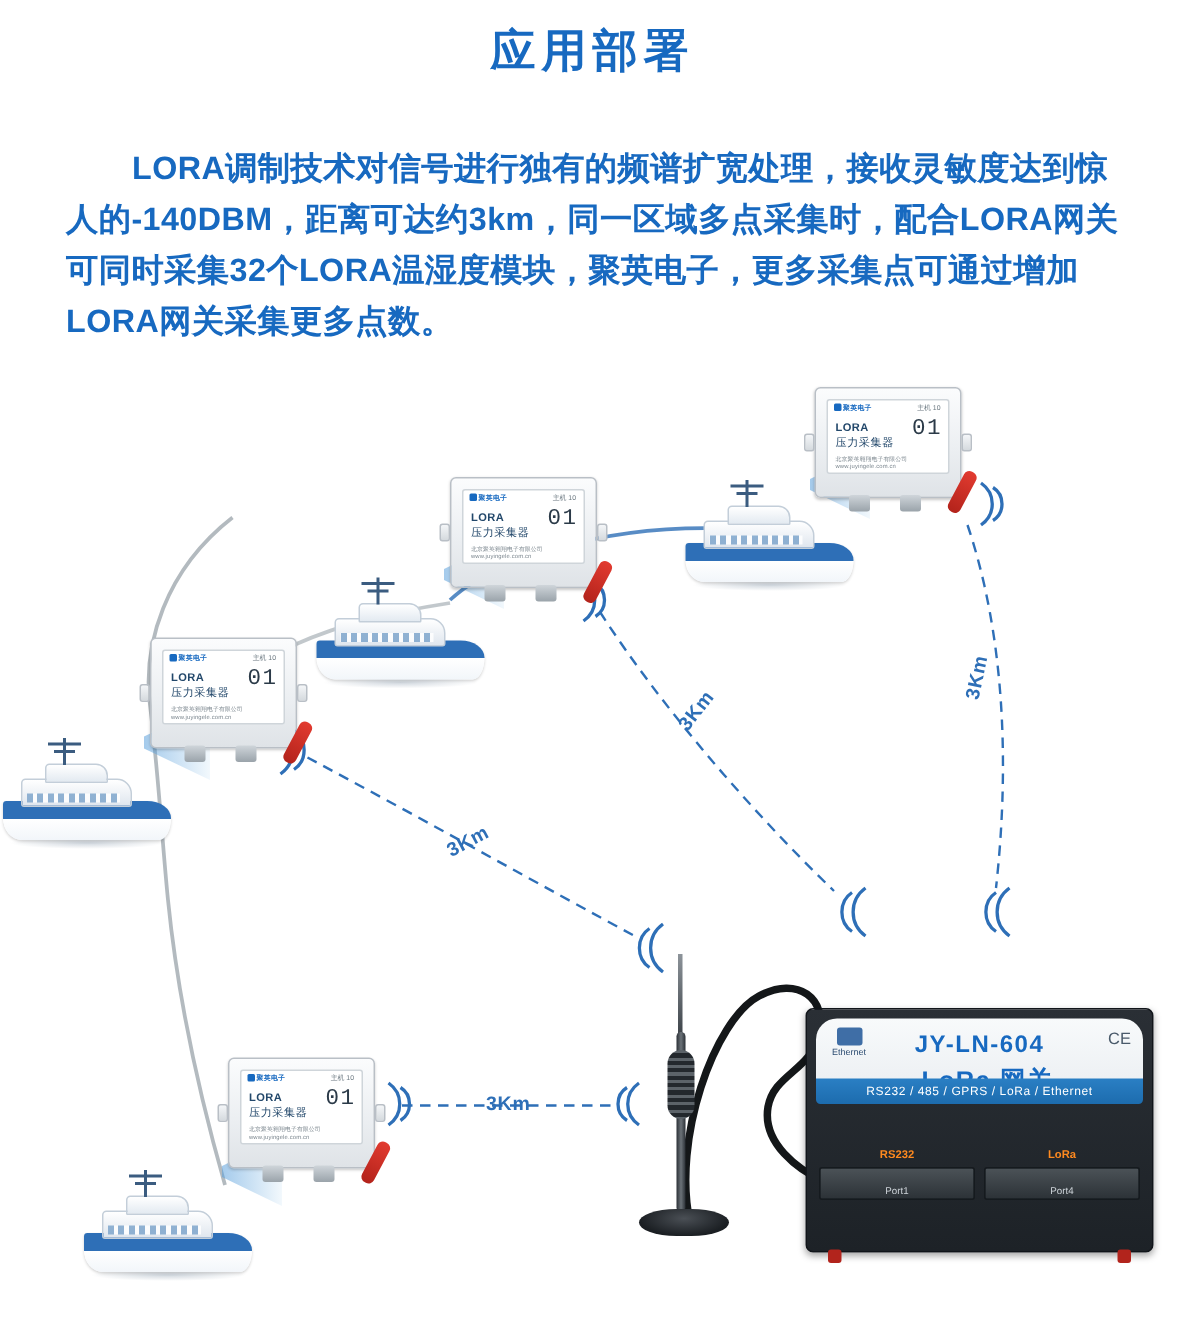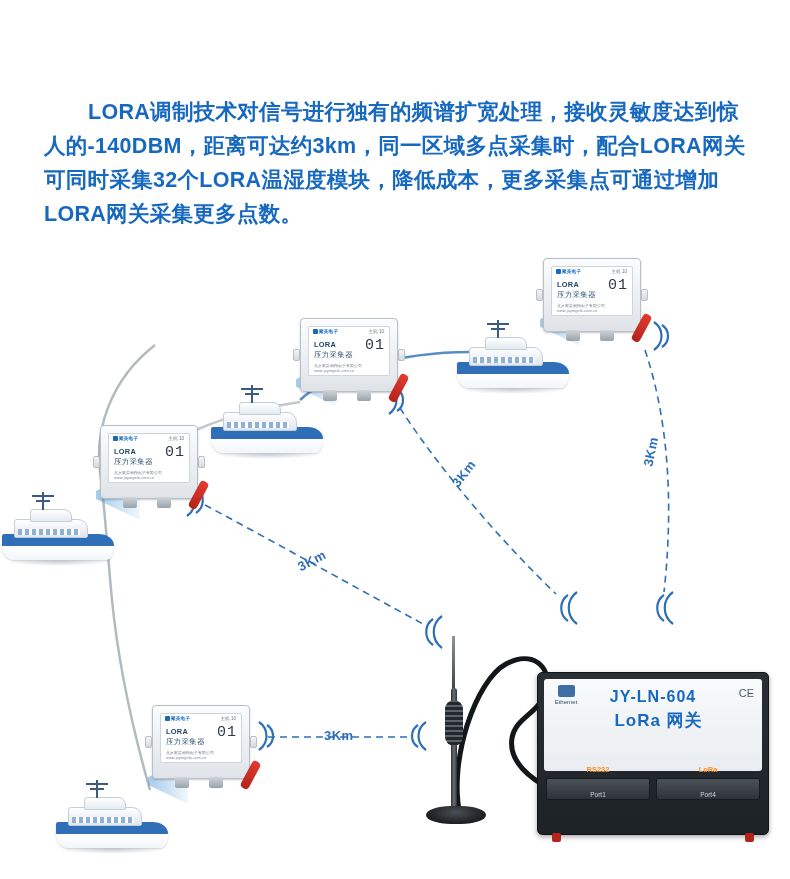--- a/index.html
+++ b/index.html
@@ -164,23 +164,23 @@
 
   
   .gw {
     position:absolute; left:537px; top:672px; width:232px; height:163px;
     background:linear-gradient(180deg,#2a2f35 0%,#1d2227 100%);
     border:1px solid #11151a;
     border-radius:5px;
     box-shadow:0 2px 5px rgba(0,0,0,.35);
   }
   .gw .face {
-    position:absolute; left:6px; top:6px; right:6px; height:92px;
+    position:absolute; left:6px; top:6px; right:6px; height:57px;
     background:linear-gradient(180deg,#f8fafb,#e9edf1);
-    border-radius:3px;
+    border-radius:14px;
   }
   .gw .eth {
     position:absolute; left:7px; top:6px; width:30px; text-align:center;
     font-size:6px; color:#2f4f73; line-height:8px;
   }
   .gw .ethbox {
     width:17px;height:12px;margin:0 auto 1px auto;
     background:#3f6ea6; border-radius:2px;
   }
   .gw .model {
@@ -243,21 +243,22 @@
     position:absolute; left:452px; top:636px; width:3px; height:56px;
     background:linear-gradient(180deg,#8d949a,#3a4046);
   }
   .cableSvg { position:absolute; left:420px; top:620px; }
 </style>
 </head>
 <body>
 
 <div id="stage">
 
-  <div class="intro">LORA调制技术对信号进行独有的频谱扩宽处理，接收灵敏度达到惊人的-140DBM，距离可达约3km，同一区域多点采集时，配合LORA网关可同时采集32个LORA温湿度模块，降低成本，更多采集点可通过增加LORA网关采集更多点数。</div>
+  <div class="title">应用部署</div>
+  <div class="intro">LORA调制技术对信号进行独有的频谱扩宽处理，接收灵敏度达到惊人的-140DBM，距离可达约3km，同一区域多点采集时，配合LORA网关可同时采集32个LORA温湿度模块，聚英电子，更多采集点可通过增加LORA网关采集更多点数。</div>
 
   <svg class="links">
 
     <path d="M155,345 C110,380 95,430 100,470 C106,520 108,560 112,600 C118,660 130,720 150,790" fill="none" stroke="#9aa3aa" stroke-width="2.5" opacity=".75"></path>
     <path d="M300,400 C330,372 400,352 470,352" fill="none" stroke="#2e6fb7" stroke-width="2.5" opacity=".8"></path>
     <path d="M196,430 C230,415 262,408 300,402" fill="none" stroke="#9aa3aa" stroke-width="2.5" opacity=".6"></path>
 
     <path d="M645,350 C672,430 672,520 664,592" fill="none" stroke="#2e6fb7" stroke-width="1.6" stroke-dasharray="7 5"></path>
 
     <path d="M400,408 C440,470 500,540 556,594" fill="none" stroke="#2e6fb7" stroke-width="1.6" stroke-dasharray="7 5"></path>
@@ -444,20 +445,21 @@
 
   <div class="gw">
     <div class="face">
       <div class="eth">
         <div class="ethbox"></div>
         <div>Ethernet</div>
       </div>
       <div class="model">JY-LN-604</div>
       <div class="prod">LoRa 网关</div>
       <div class="ce">CE</div>
+      <div class="bluebar">RS232 / 485 / GPRS / LoRa / Ethernet</div>
     </div>
 
     <div class="portsrow">
       <div class="portcol">
         <div class="pname">RS232</div>
         <div class="jack">
             <span>Port1</span>
           </div>
       </div>
       <div class="portcol">

